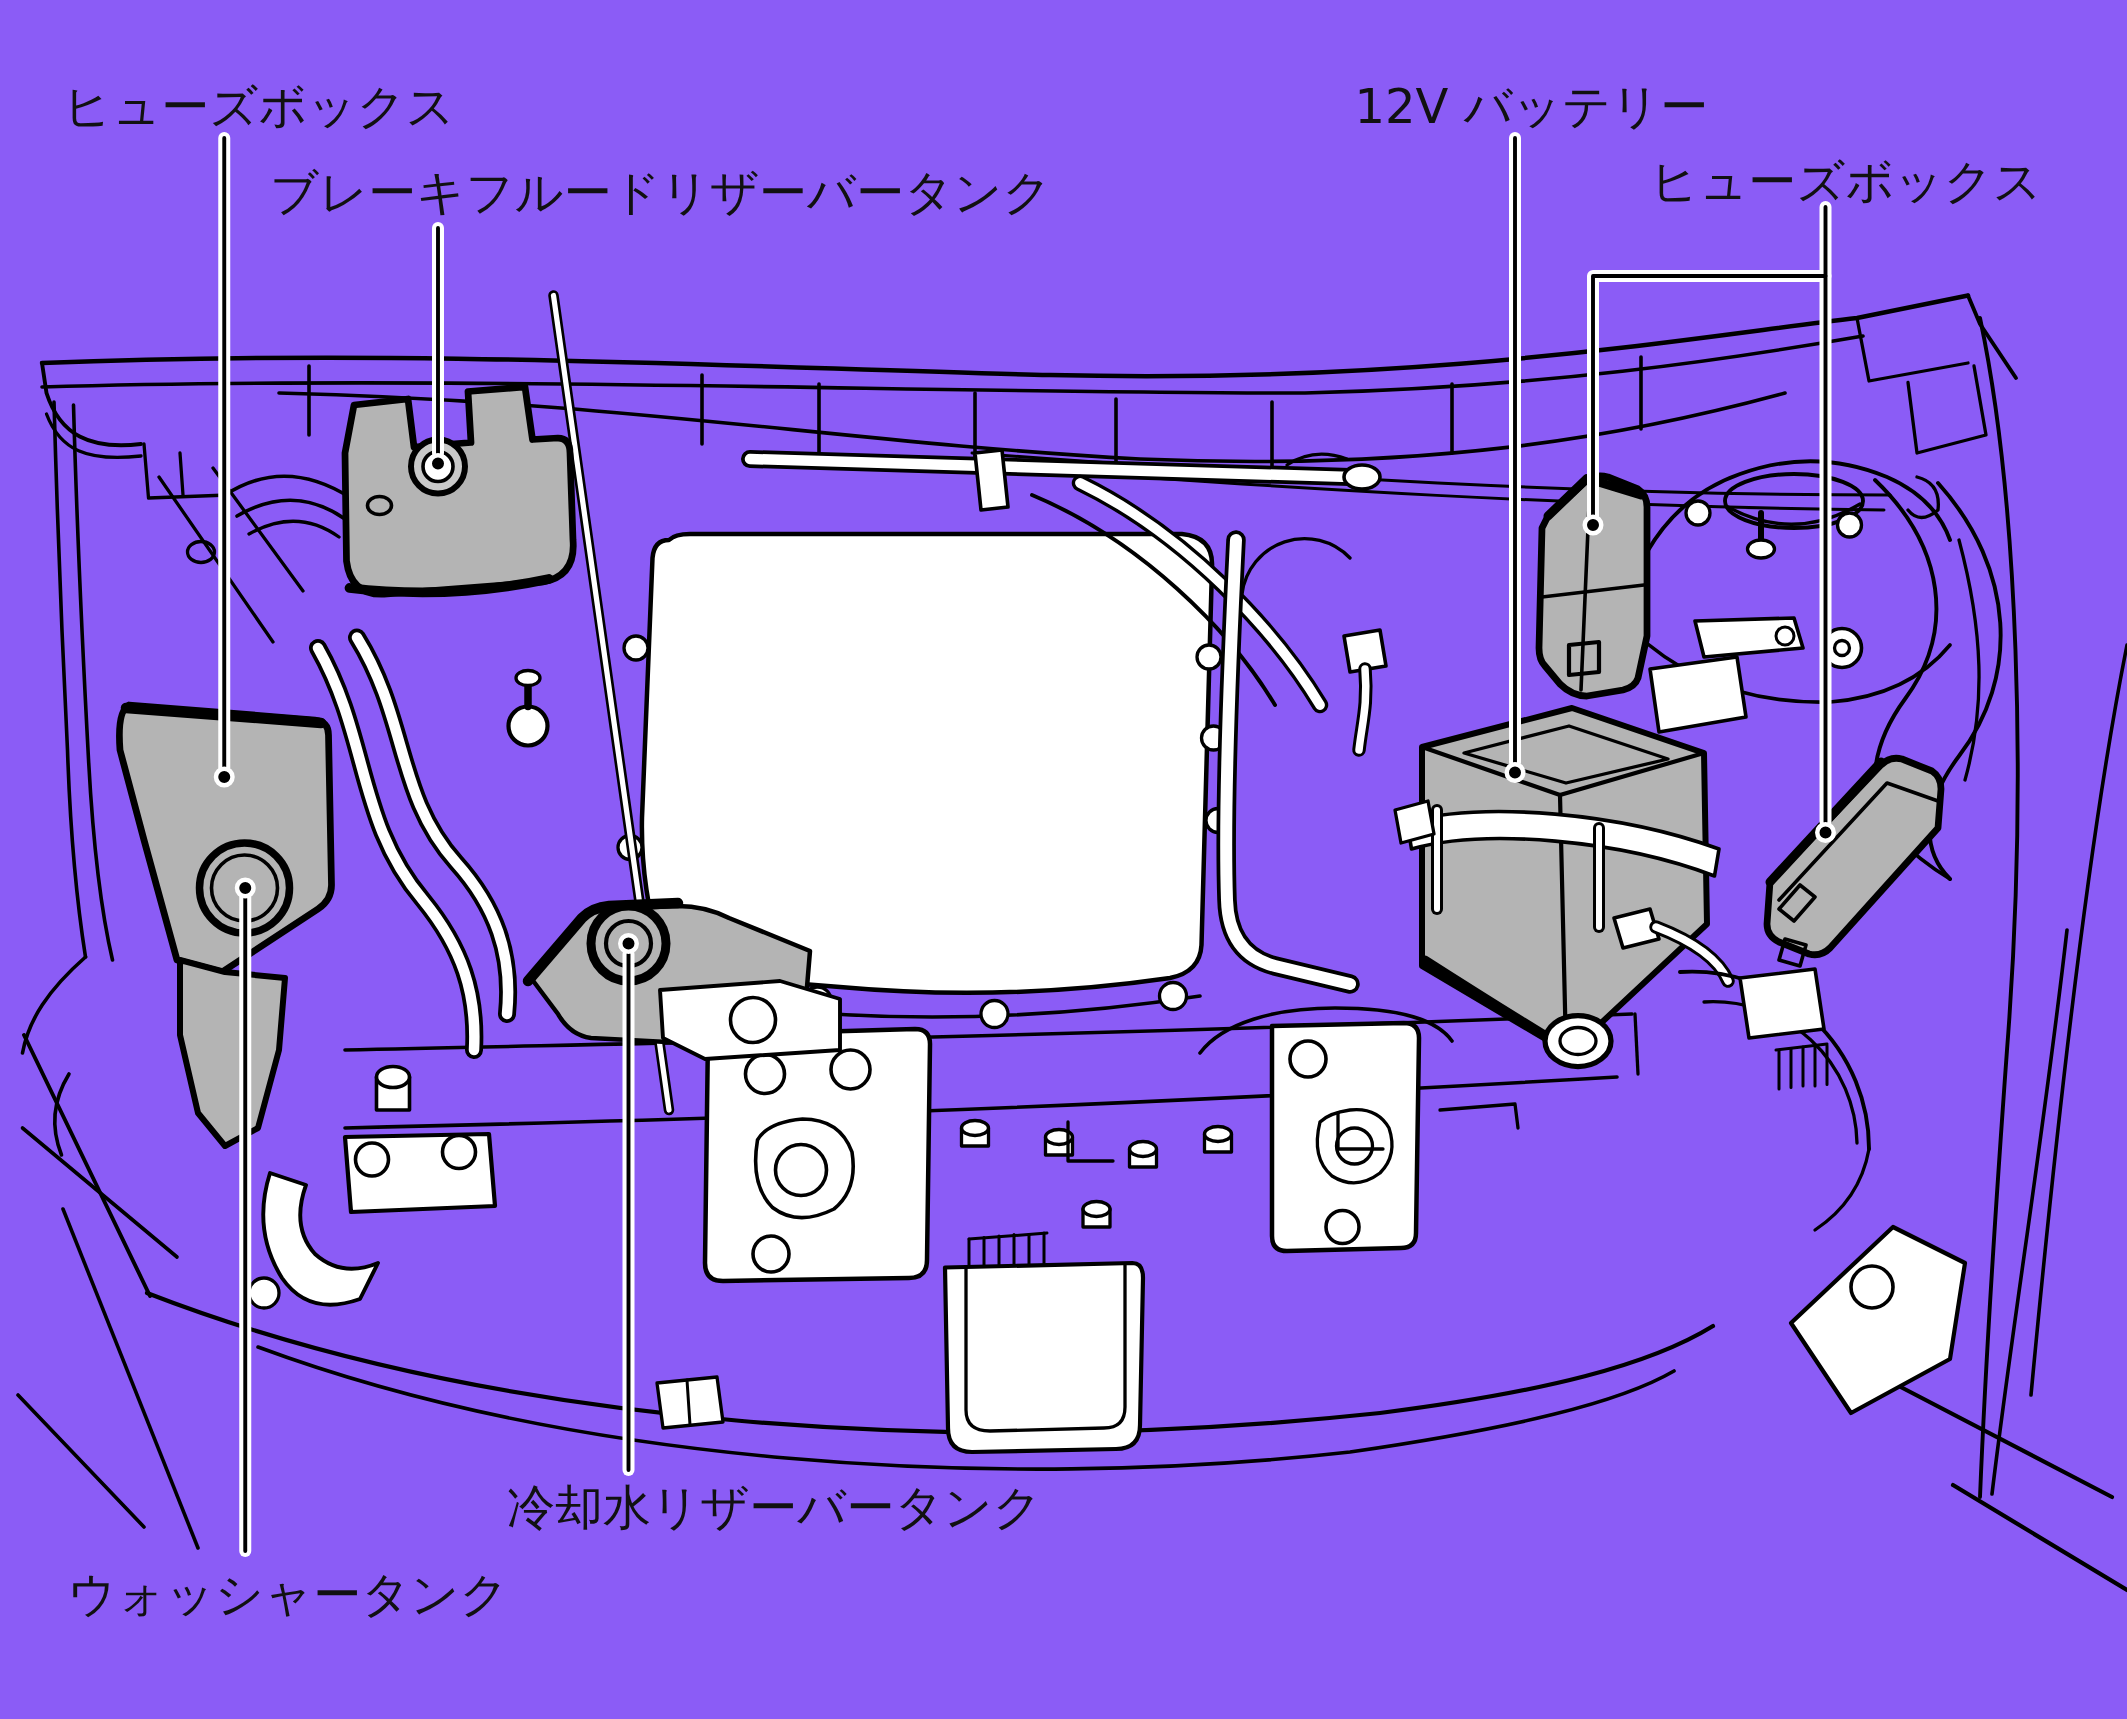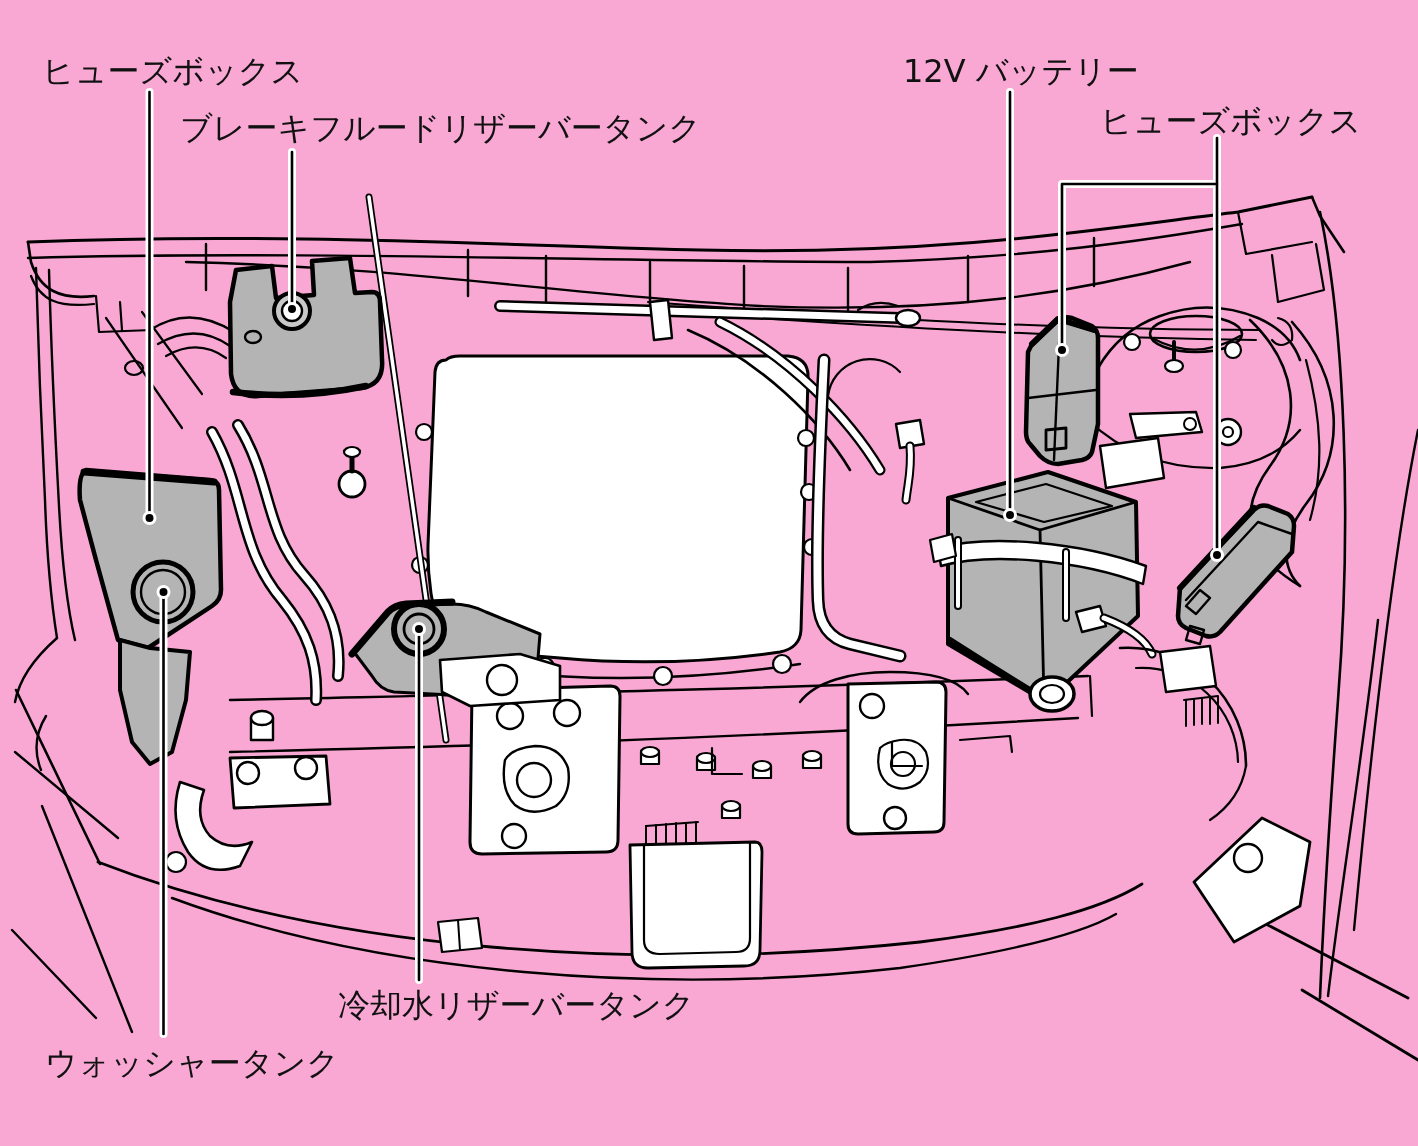--- a/index.html
+++ b/index.html
@@ -1,16 +1,16 @@
 <!DOCTYPE html>
 <html><head>
 <meta charset="utf-8">
 <style>
   html,body{margin:0;padding:0;background:#fff;}
-  #stage{position:relative;width:1418px;height:1146px;background:#f9a8d4;overflow:hidden;
+  #stage{position:relative;width:1418px;height:1146px;background:#8b5cf6;overflow:hidden;
          font-family:"DejaVu Sans",sans-serif;}
   svg{position:absolute;left:0;top:0;}
   text.callout{font-family:"DejaVu Sans",sans-serif;font-size:32px;fill:#111;}
 </style>
 </head>
 <body>
 
 <div id="stage">
 <svg width="1418" height="1146" viewBox="0 0 1418 1146">
 

